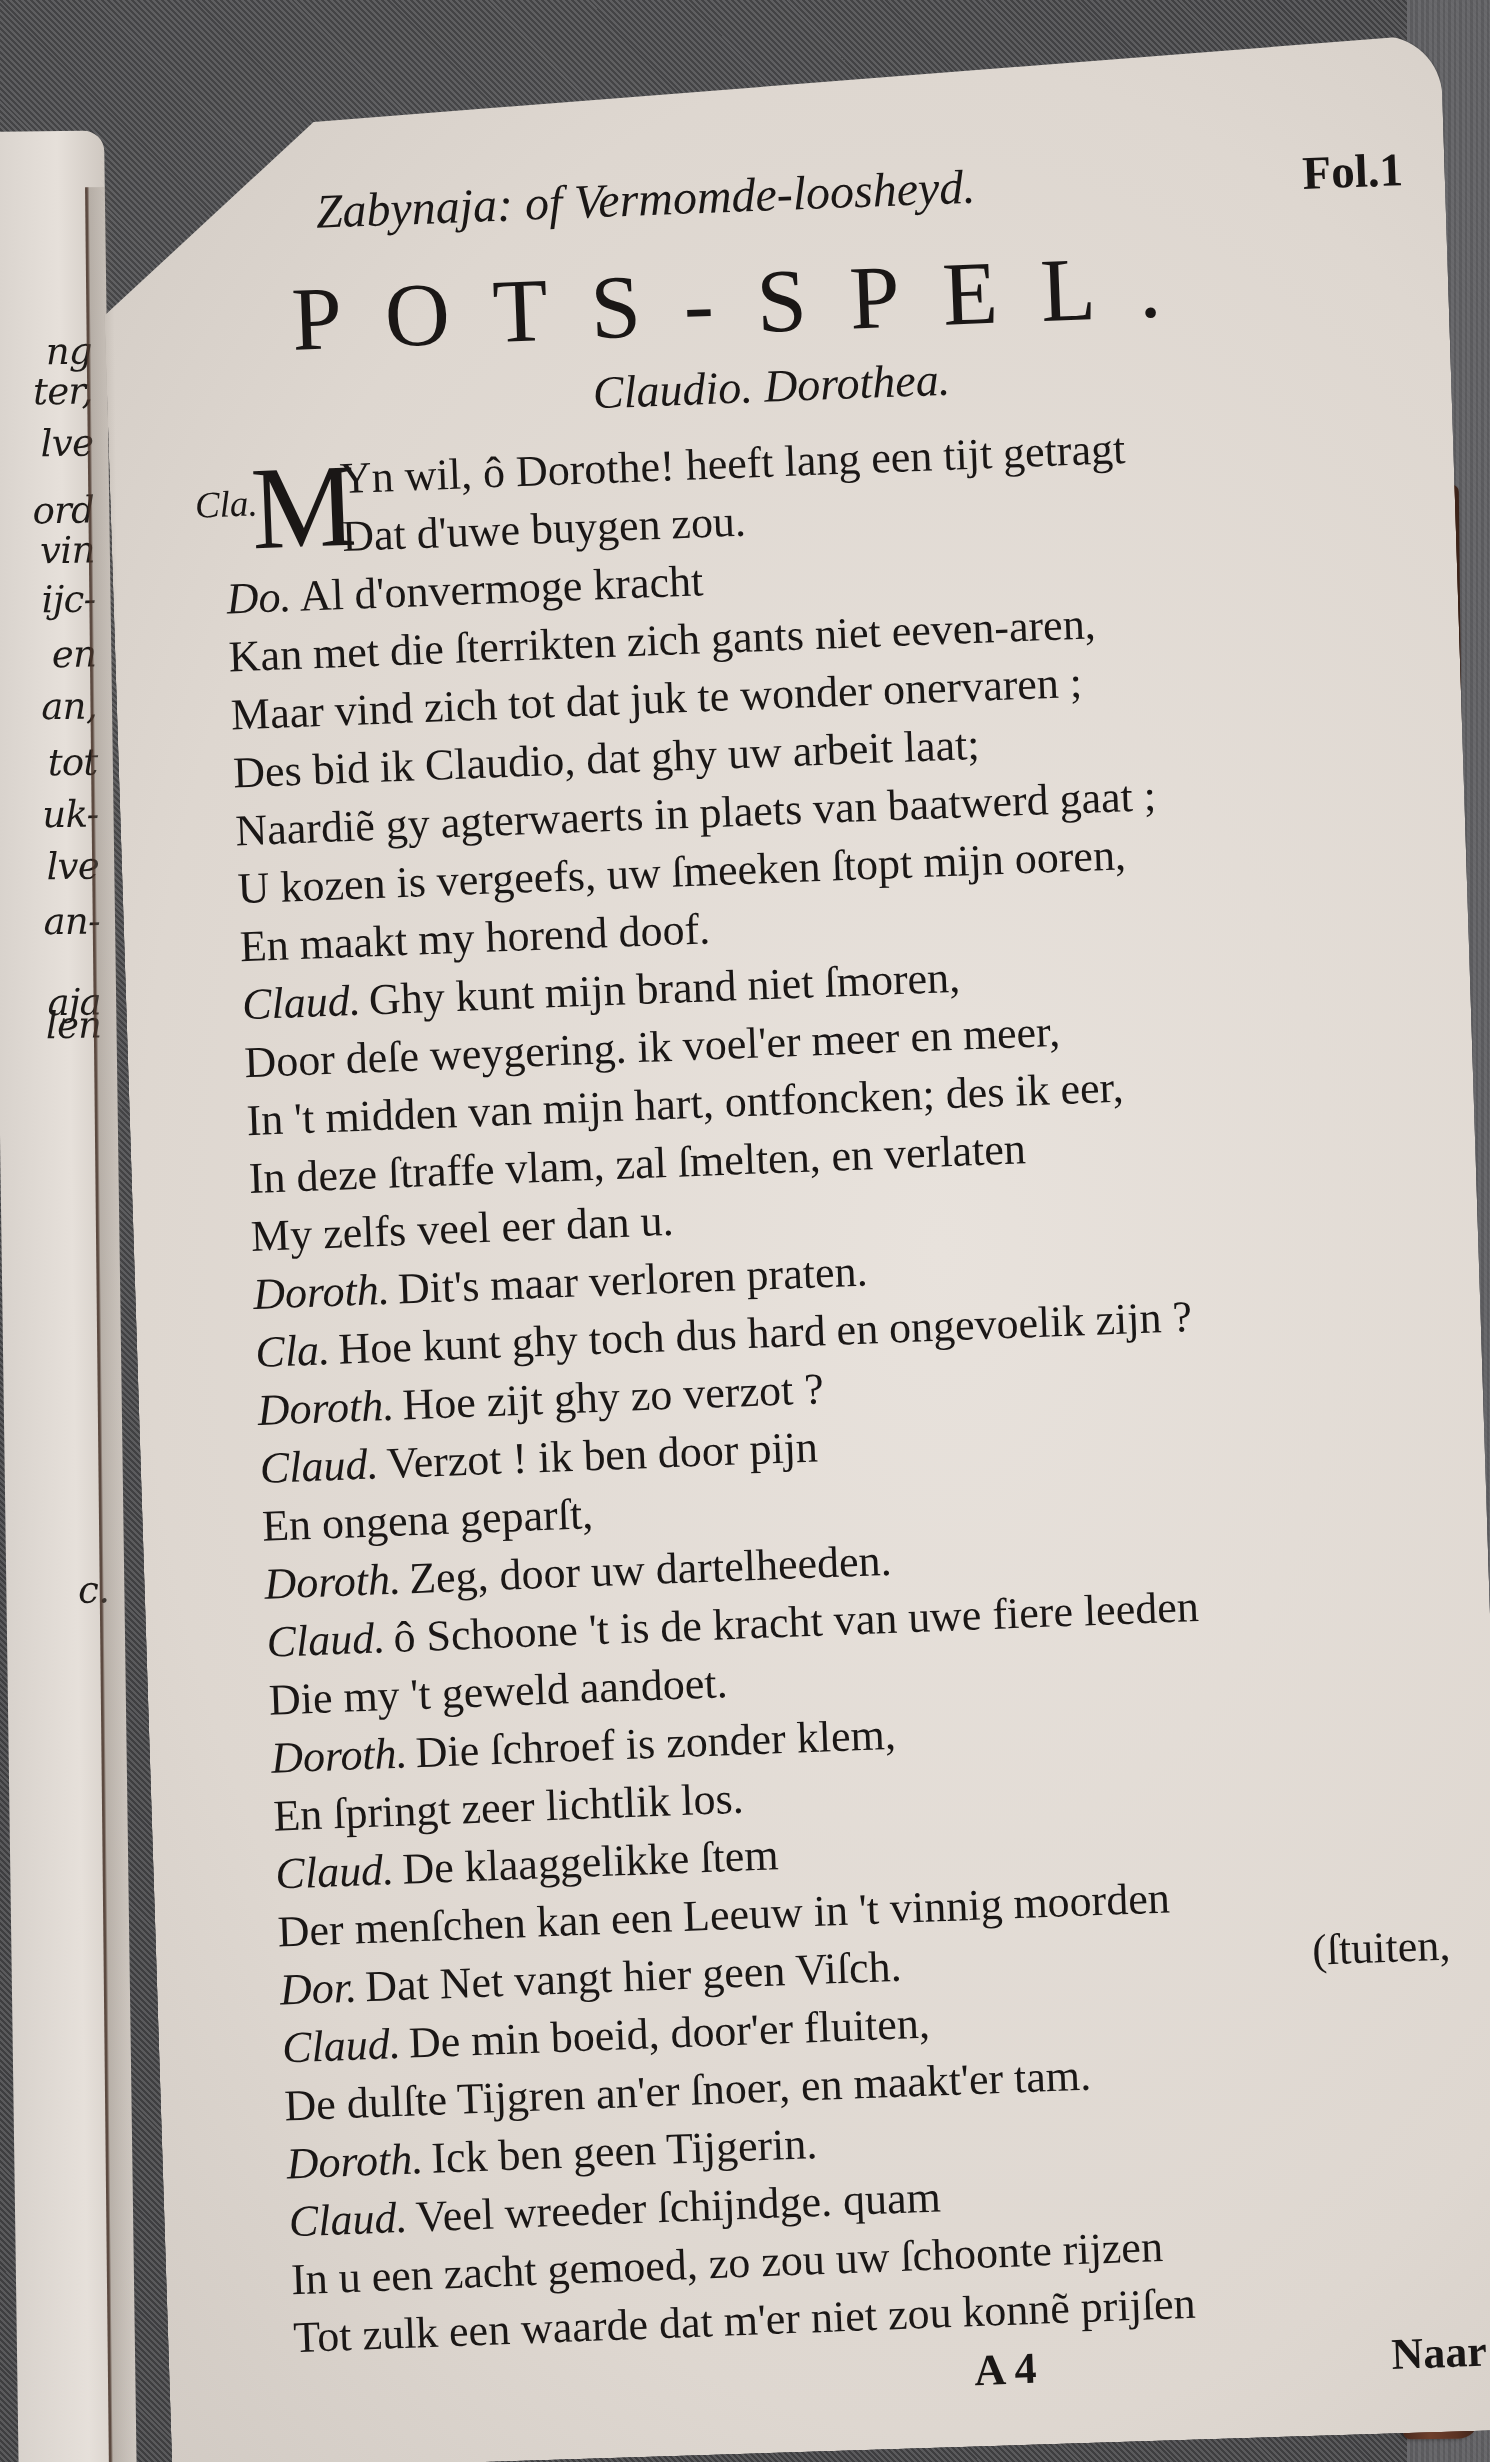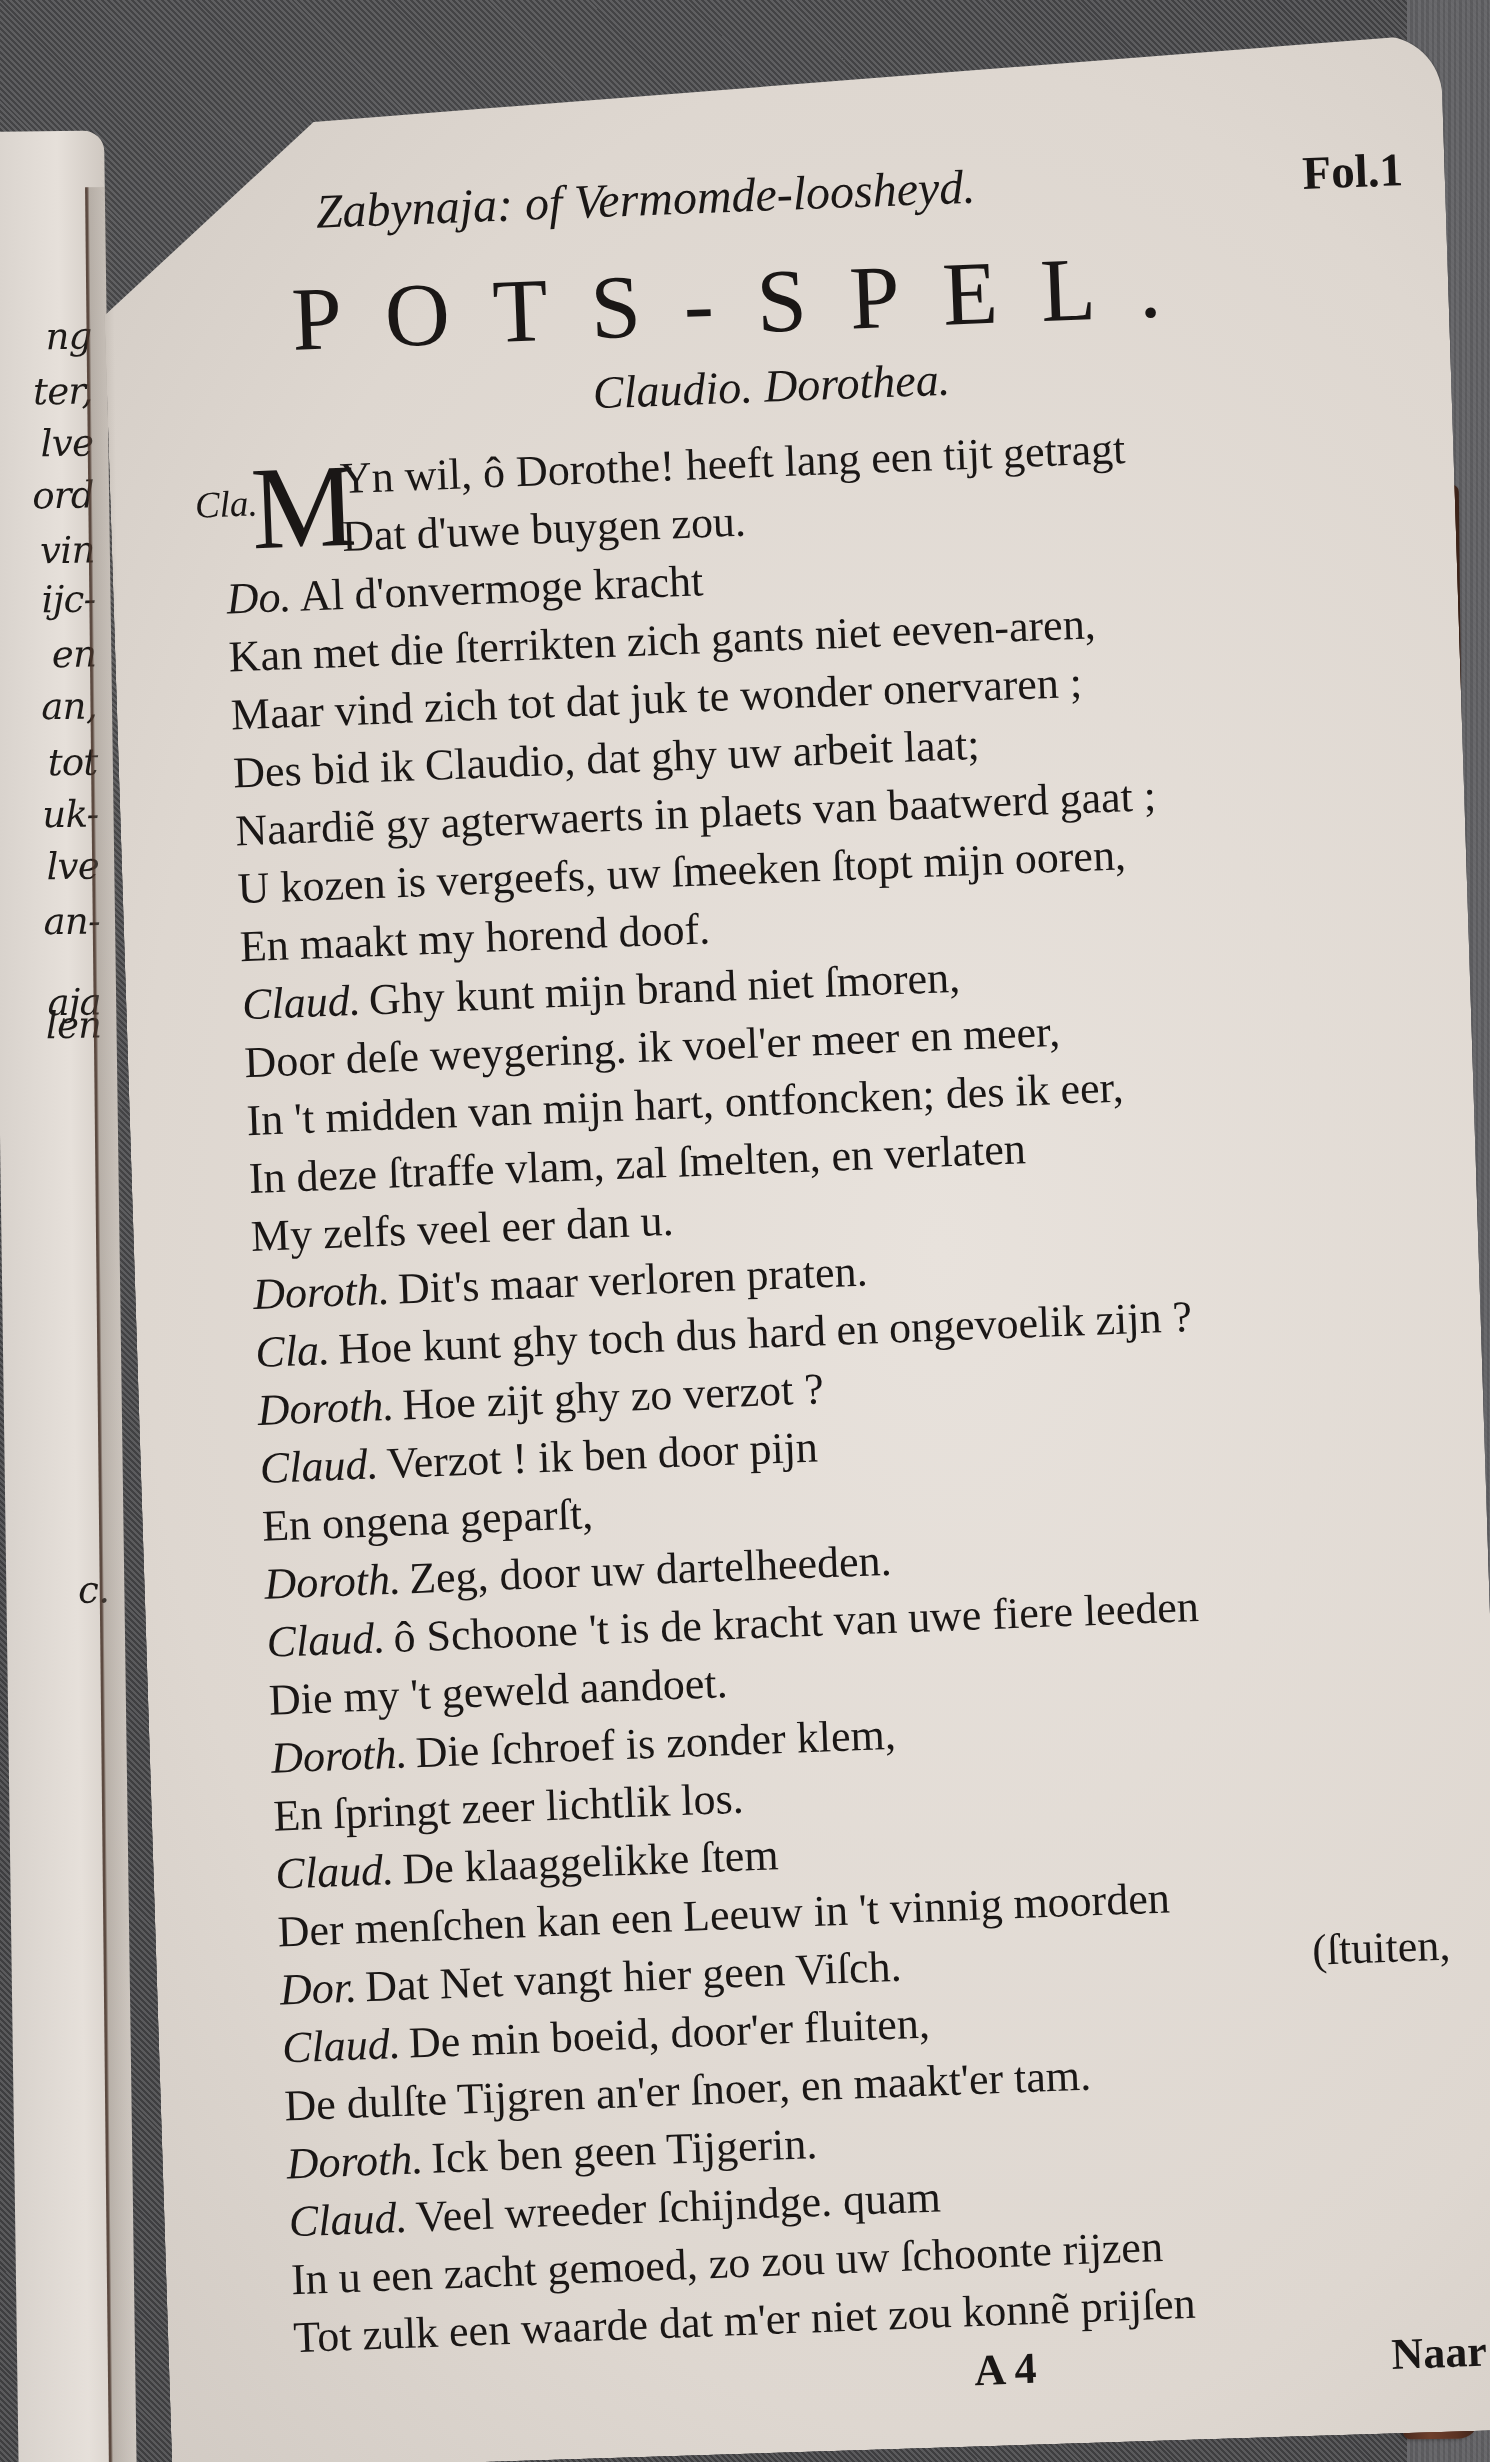--- a/index.html
+++ b/index.html
@@ -83,24 +83,24 @@
       font-size: 44px; font-weight: bold; padding-left: 679px; box-sizing: border-box;
     }
   </style>
 </head>
 <body>
 
 <div class="fabric-right"></div>
 <div class="cover-edge"></div>
 
 <div class="left-page">
-  <span class="frag" style="top:184px">ng</span>
+  <span class="frag" style="top:199px">ng</span>
   <span class="frag" style="top:239px">ter,</span>
   <span class="frag" style="top:291px">lve</span>
-  <span class="frag" style="top:343px">ord</span>
+  <span class="frag" style="top:358px">ord</span>
   <span class="frag" style="top:398px">vin</span>
   <span class="frag" style="top:447px">ijc-</span>
   <span class="frag" style="top:502px">en</span>
   <span class="frag" style="top:554px">an,</span>
   <span class="frag" style="top:610px">tot</span>
   <span class="frag" style="top:662px">uk-</span>
   <span class="frag" style="top:714px">lve</span>
   <span class="frag" style="top:769px">an-</span>
   <span class="frag" style="top:850px">aja</span>
   <span class="frag" style="top:873px">len</span>

